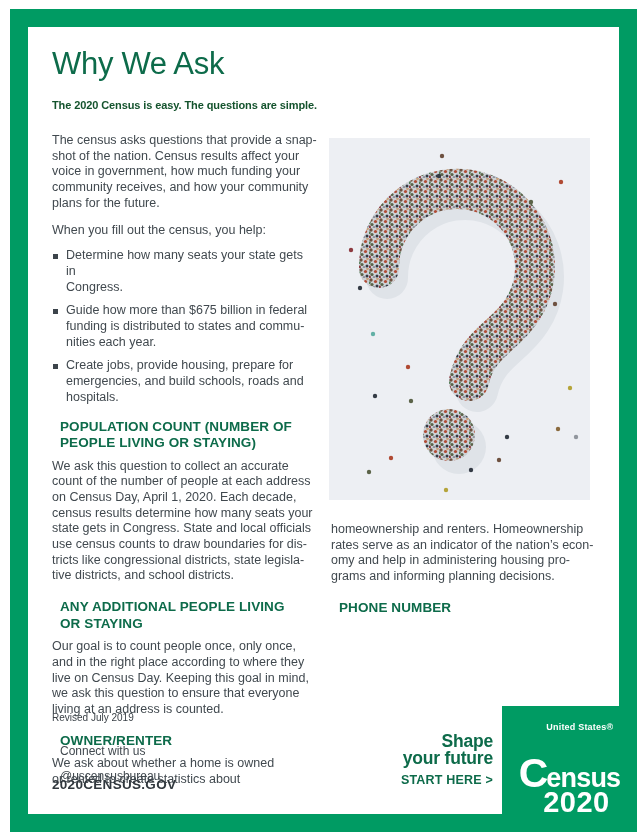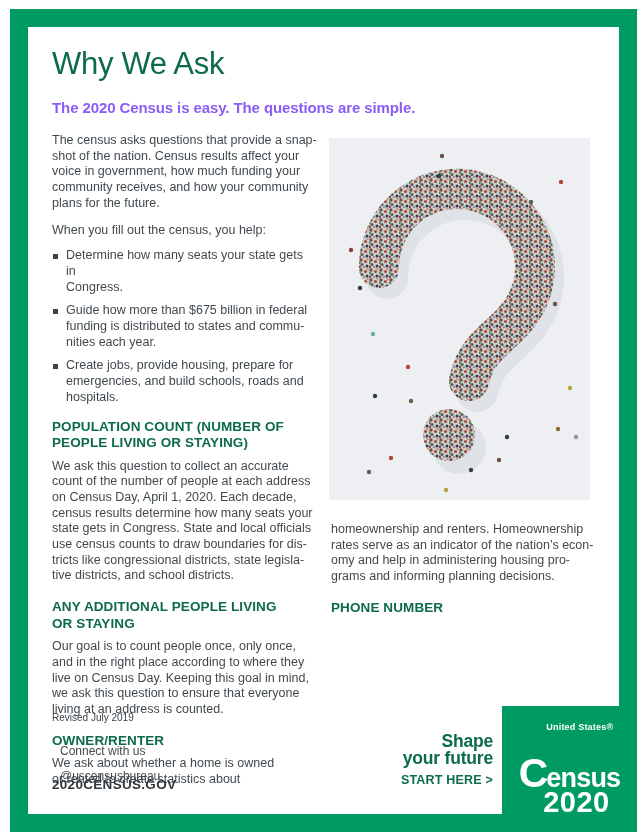--- a/index.html
+++ b/index.html
@@ -4,38 +4,38 @@
 <style>
   * { margin:0; padding:0; box-sizing:border-box; }
   html,body { width:643px; height:837px; background:#ffffff; overflow:hidden; }
   body { position:relative; font-family:"Liberation Sans", sans-serif; color:#41494f; }
 
   .frame { position:absolute; left:10px; top:9px; width:627px; height:823px;
            border:18px solid #009b63; background:transparent; }
 
   .page-title { position:absolute; left:52px; top:46px; font-size:31px; font-weight:normal;
                 color:#0d6b4a; letter-spacing:-0.3px; }
-  .page-subtitle { position:absolute; left:52px; top:99px; font-size:15px; font-weight:bold;
-                   color:#8b5cf6; letter-spacing:-0.1px; }
+  .page-subtitle { position:absolute; left:52px; top:99px; font-size:11px; font-weight:bold;
+                   color:#14532d; letter-spacing:-0.1px; }
 
   .col-left { position:absolute; left:52px; top:133px; width:276px;
               font-size:12.5px; line-height:15.7px; color:#41494f; }
   .col-right { position:absolute; left:331px; top:522px; width:268px;
                font-size:12.5px; line-height:15.7px; color:#41494f; }
 
   .para { margin:0 0 11px 0; }
   .lead { margin:0 0 10px 0; }
 
   ul.bullets { list-style:none; margin:0 0 2px 0; padding:0; }
   ul.bullets li { position:relative; padding-left:14px; margin:0 14px 8px 0; }
   ul.bullets li .sq-bullet { position:absolute; left:1px; top:5.5px; width:5px; height:5px;
                              background:#3c444b; }
 
   h3.section-heading { font-size:13.5px; line-height:16.5px; font-weight:bold;
-                       color:#0d6b4a; margin:15px 0 7px 0; letter-spacing:0.1px; }
+                       color:#0d6b4a; margin:15px 0 7px 8px; letter-spacing:0.1px; }
   h3.first { margin-top:13px; }
 
   .photo { position:absolute; left:329px; top:138px; width:261px; height:362px; }
 
   .revised { position:absolute; left:52px; top:712px; font-size:10px; color:#3a4147; }
   .connect { position:absolute; left:60px; top:739px; font-size:12px; line-height:25px;
              color:#41494f; }
   .website { position:absolute; left:52px; top:777px; font-size:13.5px; font-weight:bold;
              letter-spacing:0.3px; color:#31383e; }
 

